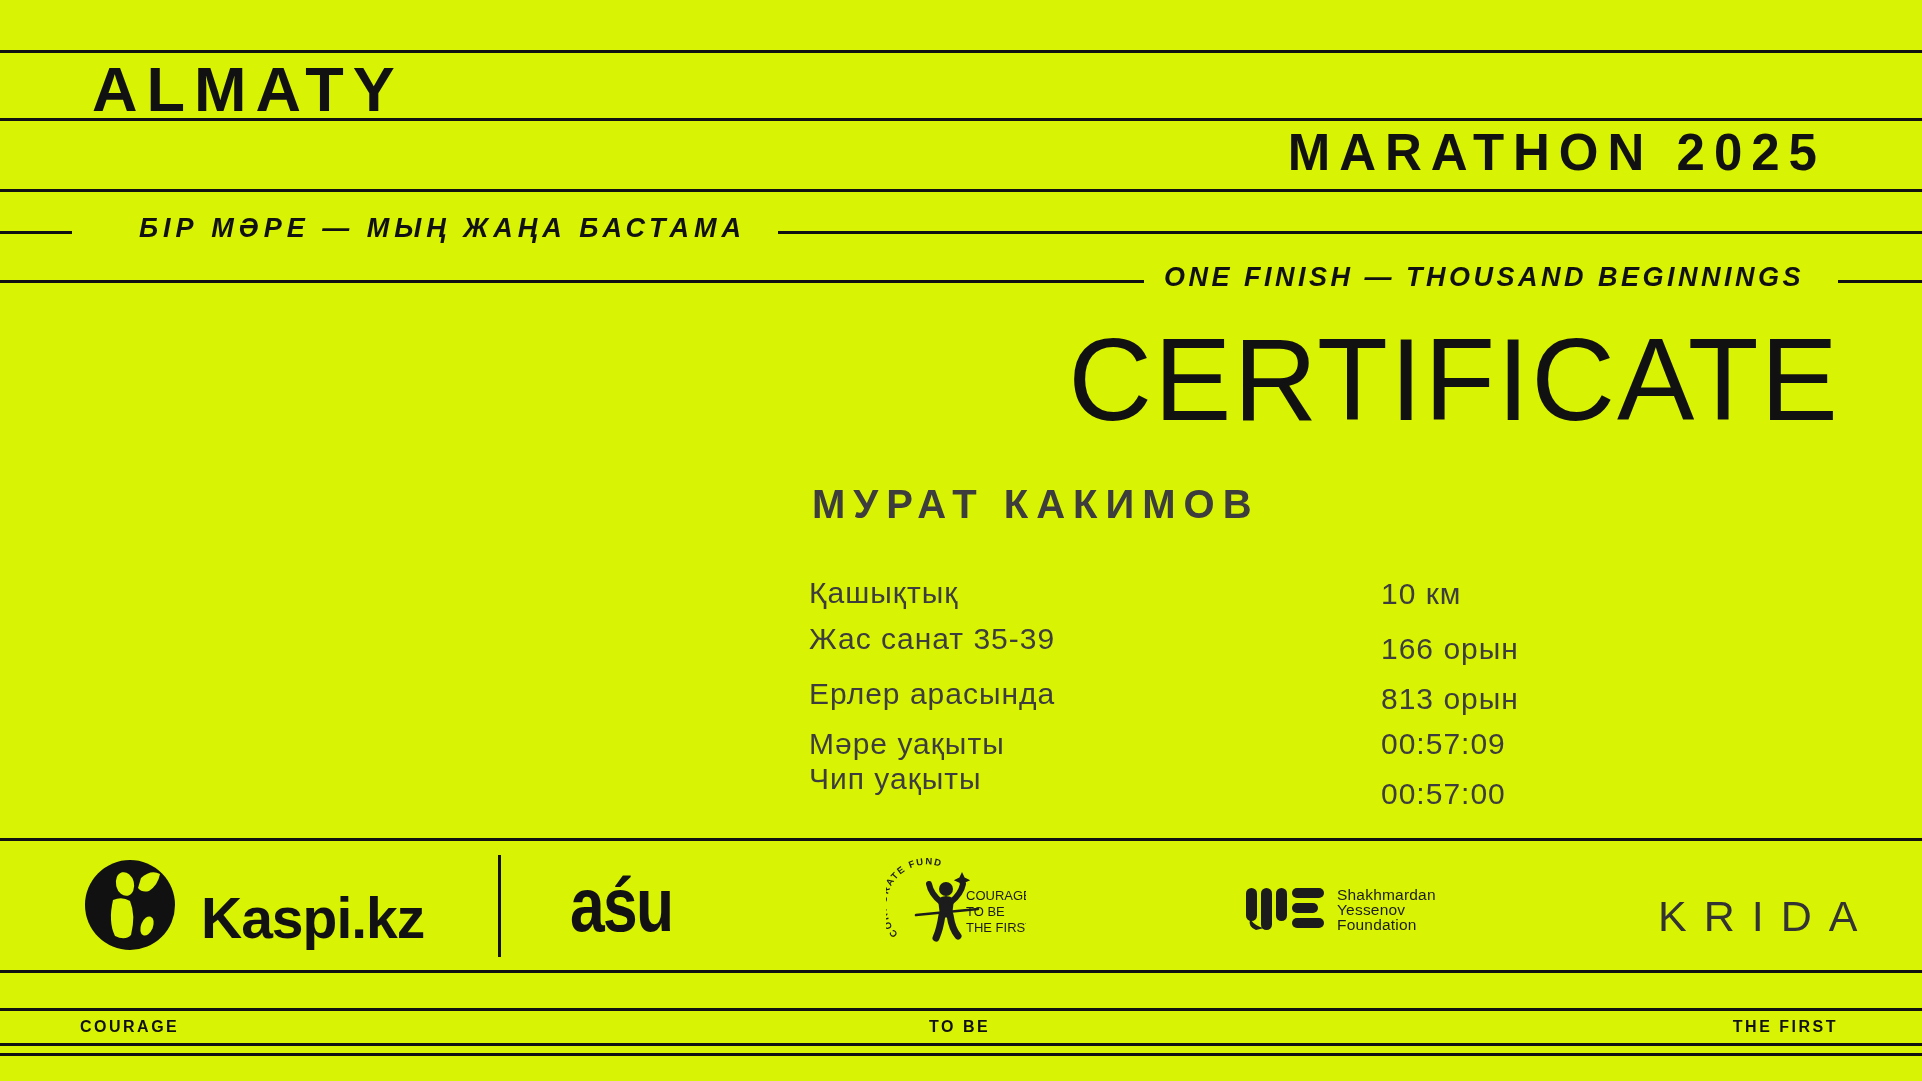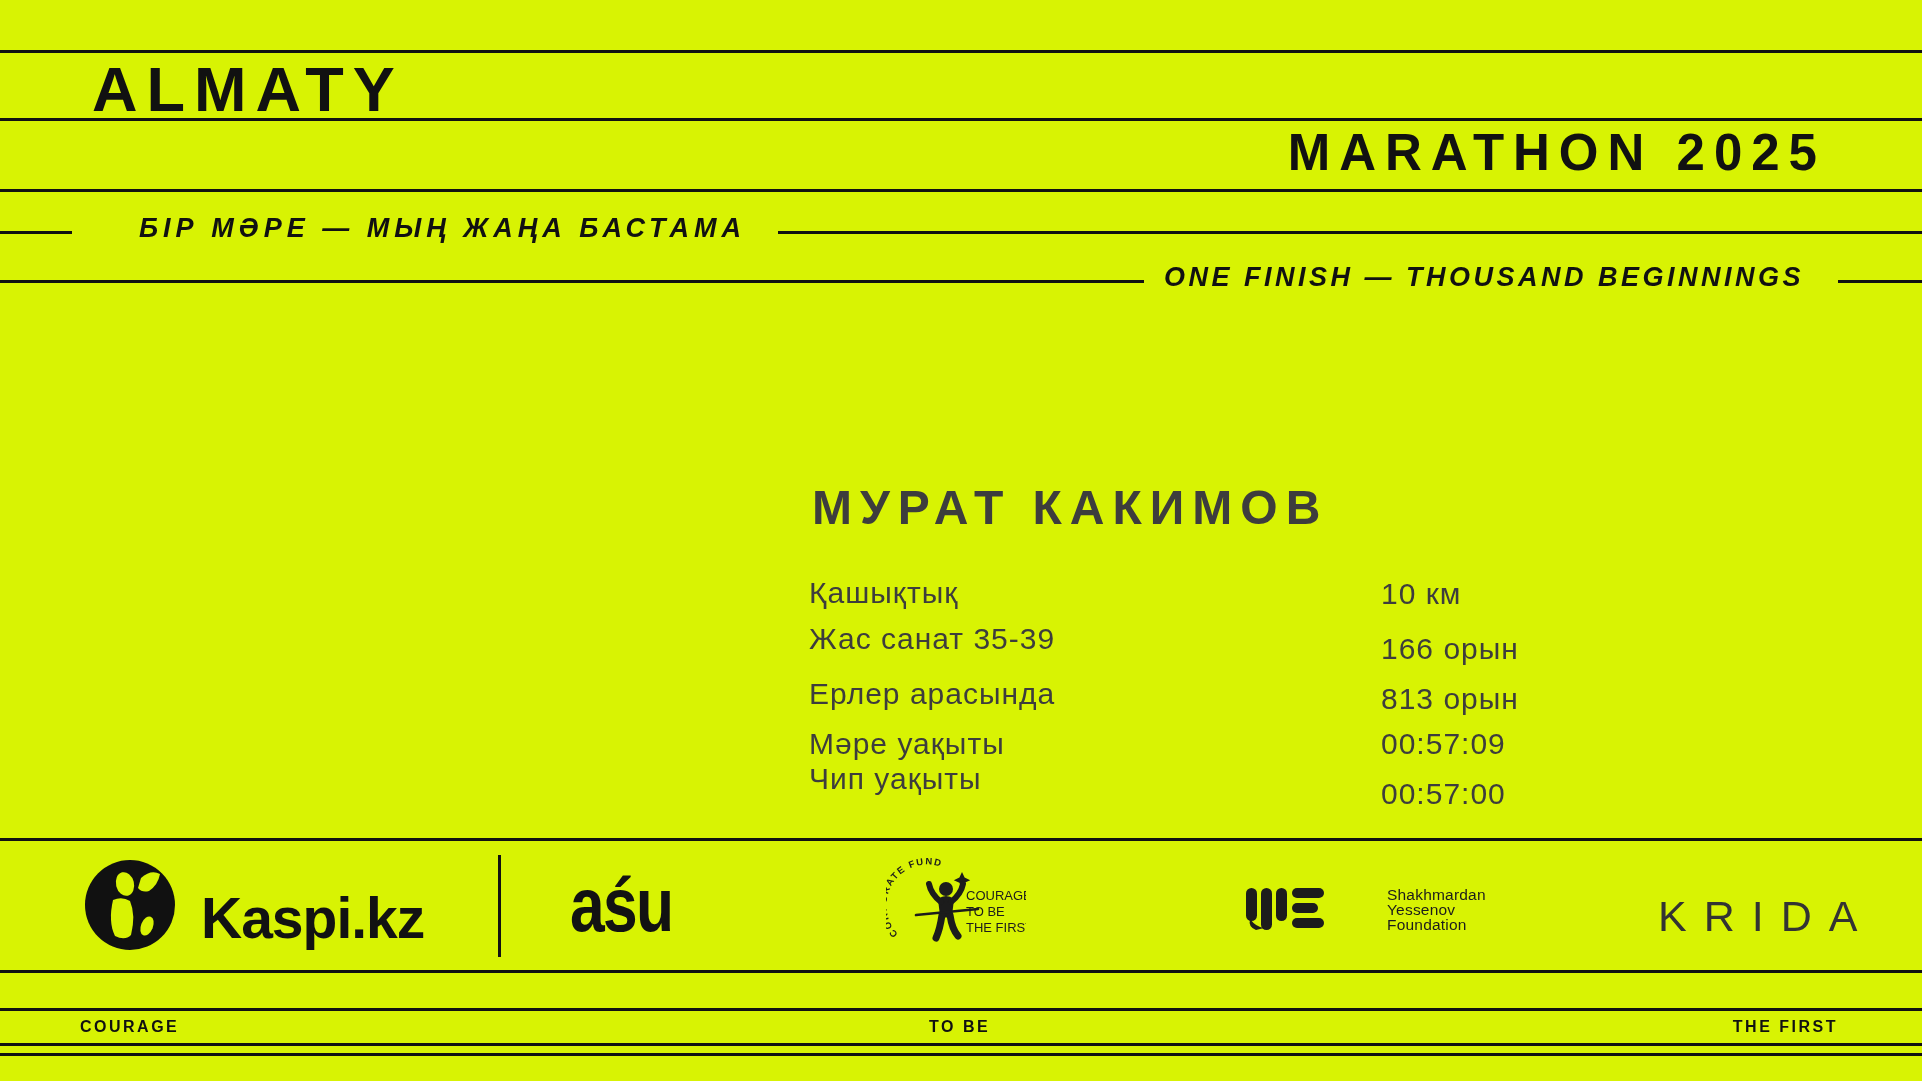--- a/index.html
+++ b/index.html
@@ -19,34 +19,34 @@
   .hline{position:absolute;height:3px;background:var(--ink);}
   .txt{position:absolute;white-space:nowrap;line-height:1;}
 
   .city{left:92px;top:58px;font-size:63px;font-weight:700;letter-spacing:9px;}
   .event{right:96px;top:127px;font-size:51px;font-weight:700;letter-spacing:9px;}
   .slogan{font-size:27px;font-style:italic;font-weight:600;}
   .slogan-kz{left:139px;top:215px;letter-spacing:5px;}
   .slogan-en{right:118px;top:264px;letter-spacing:3.5px;}
   .cert-title{right:82px;top:322px;font-size:116px;font-weight:400;letter-spacing:2px;}
 
-  .name{left:812px;top:484px;font-size:48px;font-weight:700;letter-spacing:8px;color:var(--muted);}
+  .name{left:812px;top:484px;font-size:40px;font-weight:700;letter-spacing:8px;color:var(--muted);}
   .row-label,.row-value{position:absolute;font-size:30px;letter-spacing:1px;color:var(--muted);white-space:nowrap;line-height:36px;}
   .row-label{left:809px;}
   .row-value{left:1381px;}
   .rl1{top:575px;} .rl2{top:621px;} .rl3{top:676px;} .rl4{top:726px;} .rl5{top:761px;}
   .rv1{top:576px;} .rv2{top:631px;} .rv3{top:681px;} .rv4{top:726px;} .rv5{top:776px;}
 
   .footer-divider{position:absolute;left:498px;top:855px;width:3px;height:102px;background:var(--ink);}
   .kaspi-circle{position:absolute;left:85px;top:860px;width:90px;height:90px;}
   .kaspi-label{left:201px;top:890px;font-size:57px;font-weight:700;letter-spacing:-1px;color:#121212;}
   .asu{left:570px;top:867px;font-size:76px;font-weight:700;transform:scaleX(0.82);transform-origin:left center;letter-spacing:-2px;color:#121212;}
   .cf-logo{position:absolute;left:886px;top:858px;}
   .ye-logo{position:absolute;left:1246px;top:886px;}
-  .ye-text{position:absolute;left:1387px;top:888px;font-size:15.5px;line-height:14.8px;color:#1c1c1c;letter-spacing:0.2px;white-space:nowrap;}
+  .ye-text{position:absolute;left:1337px;top:888px;font-size:15.5px;line-height:14.8px;color:#1c1c1c;letter-spacing:0.2px;white-space:nowrap;}
   .krida{left:1658px;top:895px;font-size:43px;font-weight:400;letter-spacing:17px;color:#333;}
 
   .strip{top:1019px;font-size:16px;font-weight:600;letter-spacing:2.5px;}
   .strip-left{left:80px;}
   .strip-center{left:929px;}
   .strip-right{right:84px;}
 </style>
 </head>
 <body>
 
@@ -62,20 +62,21 @@
   <div class="hline" style="left:0;top:838px;width:1922px;"></div>
   <div class="hline" style="left:0;top:970px;width:1922px;"></div>
   <div class="hline" style="left:0;top:1008px;width:1922px;"></div>
   <div class="hline" style="left:0;top:1043px;width:1922px;"></div>
   <div class="hline" style="left:0;top:1053px;width:1922px;"></div>
 
   <div class="txt city">ALMATY</div>
   <div class="txt event">MARATHON 2025</div>
   <div class="txt slogan slogan-kz">БІР МӘРЕ — МЫҢ ЖАҢА БАСТАМА</div>
   <div class="txt slogan slogan-en">ONE FINISH — THOUSAND BEGINNINGS</div>
+  <div class="txt cert-title">CERTIFICATE</div>
 
   <div class="txt name">МУРАТ КАКИМОВ</div>
 
   <div>
     <span class="row-label rl1">Қашықтық</span>
     <span class="row-value rv1">10 км</span>
     <span class="row-label rl2">Жас санат 35-39</span>
     <span class="row-value rv2">166 орын</span>
     <span class="row-label rl3">Ерлер арасында</span>
     <span class="row-value rv3">813 орын</span>

